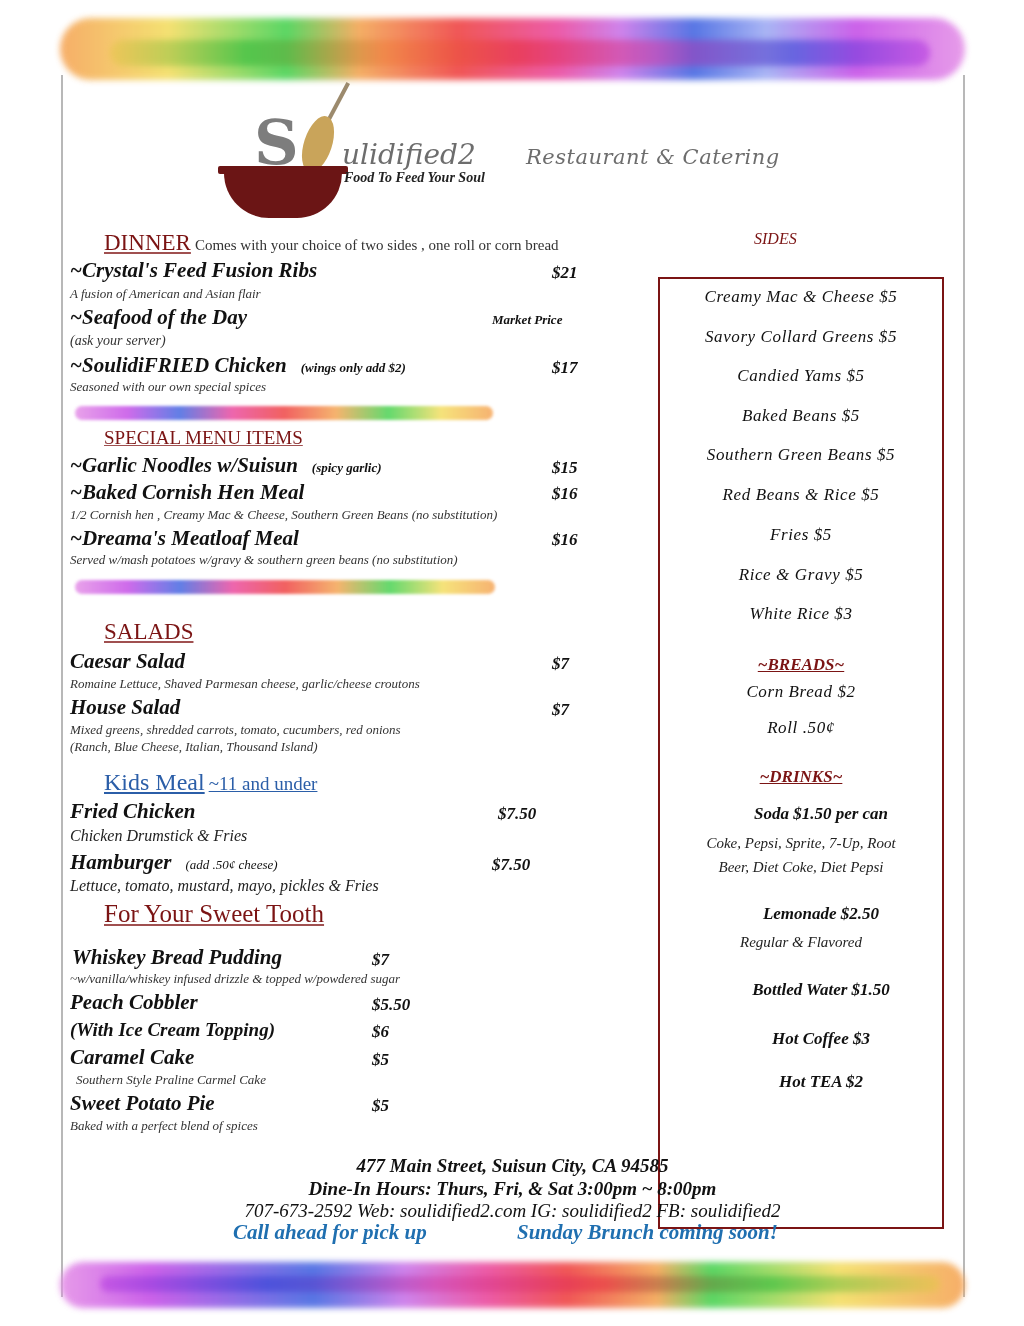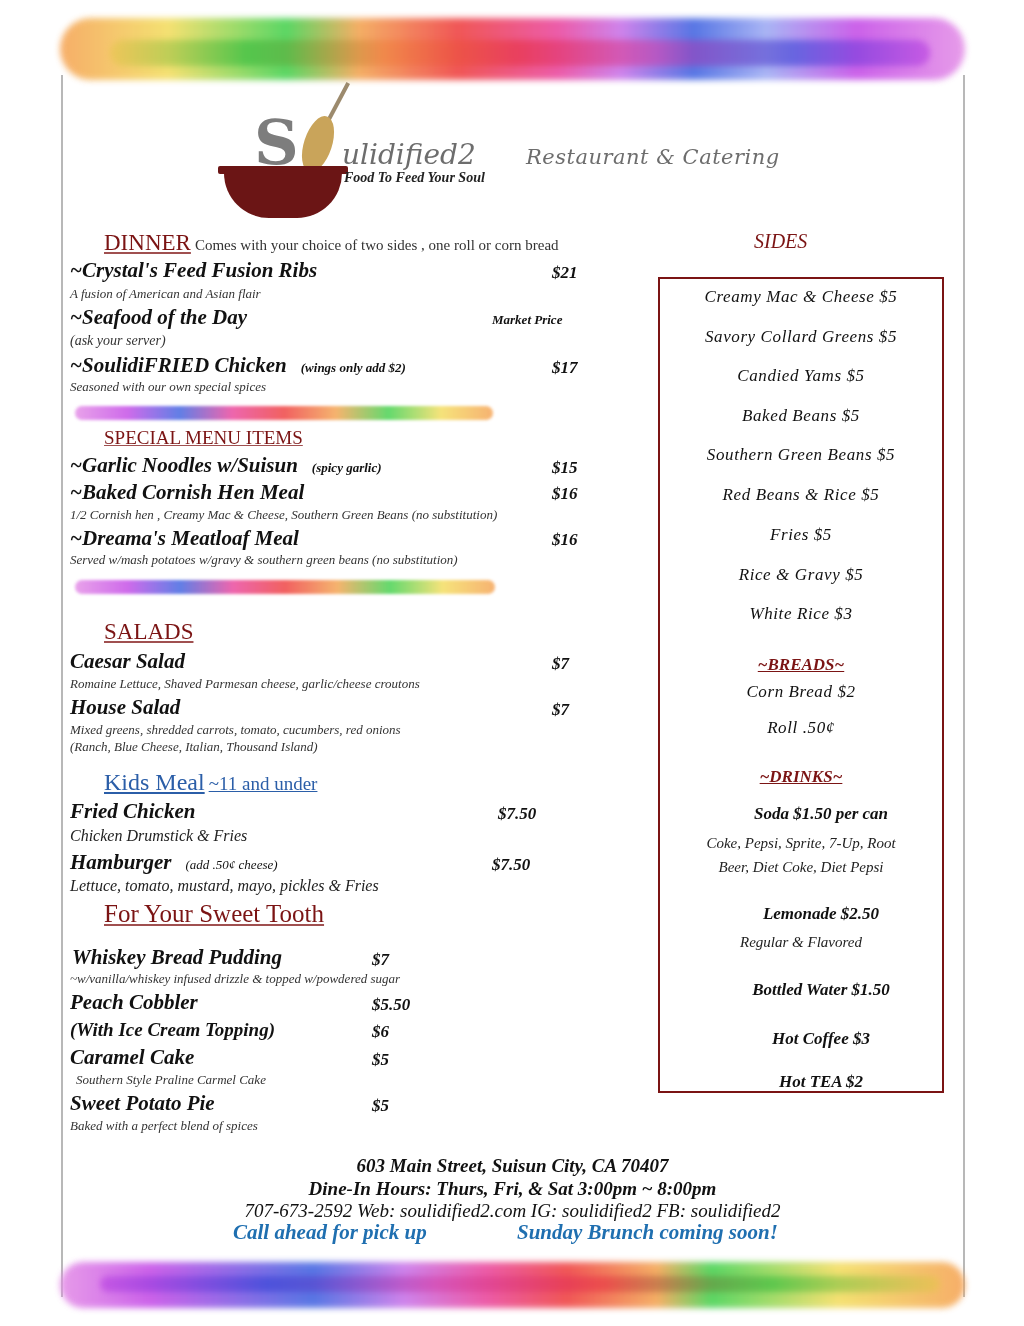--- a/index.html
+++ b/index.html
@@ -42,22 +42,22 @@
 
   .item { position: absolute; font-style: italic; font-family: "Liberation Serif", serif; color: #111; }
   .item-name { font-size: 21px; font-weight: bold; }
   .item-note { font-size: 13px; font-weight: bold; margin-left: 14px; }
   .price { position: absolute; font-style: italic; font-weight: bold; font-size: 17px; font-family: "Liberation Serif", serif; }
   .price.small { font-size: 13px; }
   .desc { position: absolute; font-style: italic; font-size: 13px; color: #333; font-family: "Liberation Serif", serif; white-space: nowrap; }
   .desc.big { font-size: 16px; color: #222; }
 
   
-  .sides-title { position: absolute; left: 754px; top: 230px; font-size: 20px; font-style: italic; color: #7b1414; font-family: "Liberation Serif", serif; }
-  .sides-box { position: absolute; left: 658px; top: 277px; width: 286px; height: 816px; border: 2px solid #7b1414; }
+  .sides-title { position: absolute; left: 754px; top: 230px; font-size: 16px; font-style: italic; color: #7b1414; font-family: "Liberation Serif", serif; }
+  .sides-box { position: absolute; left: 658px; top: 277px; width: 286px; height: 952px; border: 2px solid #7b1414; }
   .side { position: absolute; left: 0; width: 100%; text-align: center; font-style: italic; font-size: 17px; color: #111; font-family: "Liberation Serif", serif; letter-spacing: .6px; }
   .side-head { position: absolute; left: 0; width: 100%; text-align: center; font-style: italic; font-weight: bold; font-size: 17px; color: #7b1414; text-decoration: underline; font-family: "Liberation Serif", serif; }
   .drink { position: absolute; left: 0; width: 100%; text-align: center; font-style: italic; font-weight: bold; font-size: 17px; font-family: "Liberation Serif", serif; margin-left: 20px; }
   .drink-desc { position: absolute; left: 0; width: 100%; text-align: center; font-style: italic; font-size: 15px; color: #222; font-family: "Liberation Serif", serif; line-height: 24px; }
 
   
   .footer { position: absolute; left: 60px; width: 905px; text-align: center; font-family: "Liberation Serif", serif; font-style: italic; font-size: 19px; line-height: 23px; }
   .footer.bold { font-weight: bold; }
   .footer-blue { position: absolute; font-family: "Liberation Serif", serif; font-style: italic; font-weight: bold; font-size: 21px; color: #1f6fb0; }
 </style>
@@ -177,20 +177,20 @@
   <div class="drink-desc" style="top:576px;">Beer, Diet Coke, Diet Pepsi</div>
 
   <div class="drink" style="top:625px;">Lemonade $2.50</div>
   <div class="drink-desc" style="top:651px;">Regular &amp; Flavored</div>
 
   <div class="drink" style="top:701px;">Bottled Water $1.50</div>
   <div class="drink" style="top:750px;">Hot Coffee   $3</div>
   <div class="drink" style="top:793px;">Hot TEA   $2</div>
 </div>
 
-<div class="footer bold" style="top:1154px;">603 Main Street, Suisun City, CA  70407</div>
+<div class="footer bold" style="top:1154px;">477 Main Street, Suisun City, CA  94585</div>
 <div class="footer bold" style="top:1177px;">Dine-In Hours: Thurs, Fri, &amp; Sat 3:00pm ~ 8:00pm</div>
 <div class="footer" style="top:1199px;">707-673-2592   Web: soulidified2.com   IG: soulidified2   FB: soulidified2</div>
 <div class="footer-blue" style="left:233px;top:1220px;">Call ahead for pick up</div>
 <div class="footer-blue" style="left:517px;top:1220px;">Sunday Brunch coming soon!</div>
 
 <div class="smoke smoke-bot"></div>
 <div class="smoke smoke-bot2"></div>
 
 </body></html>

